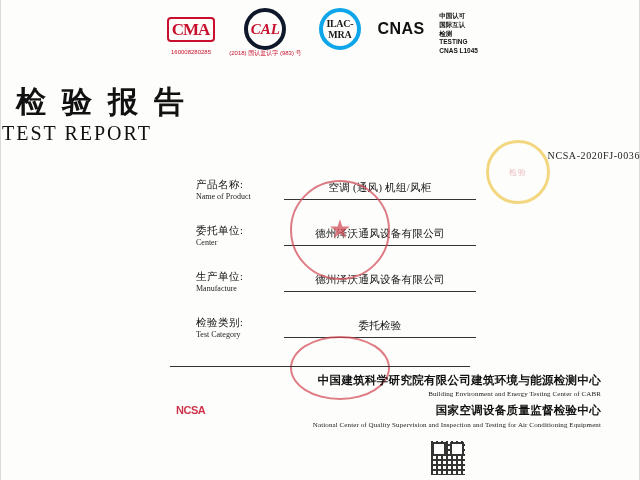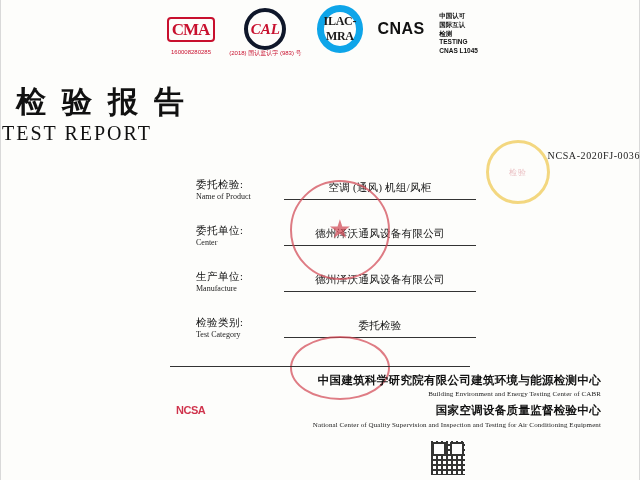--- a/index.html
+++ b/index.html
@@ -63,25 +63,25 @@
     font-weight: bold;
     font-size: 15px;
     display: flex;
     align-items: center;
     justify-content: center;
     font-style: italic;
   }
   .ilac-circle {
     width: 34px;
     height: 34px;
-    border: 7px solid #0ea5e9;
+    border: 4px solid #0ea5e9;
     border-radius: 50%;
     color: #1a1a1a;
     font-weight: bold;
-    font-size: 12px;
+    font-size: 10px;
     display: flex;
     align-items: center;
     justify-content: center;
     letter-spacing: -0.3px;
   }
   .cnas-text {
     font-family: "Liberation Sans", sans-serif;
     font-weight: bold;
     font-size: 16px;
     color: #111;
@@ -352,21 +352,21 @@
   </div>
 
   <div class="title-cn">检验报告</div>
   <div class="title-en">TEST REPORT</div>
   <div class="report-no">NCSA-2020FJ-0036</div>
 
   <div class="fields">
 
     <div class="field-row">
       <div class="field-label">
-        <div class="label-cn">委托检验:</div>
+        <div class="label-cn">产品名称:</div>
         <div class="label-en">Name of Product</div>
       </div>
       <div class="field-value">空调 (通风) 机组/风柜</div>
     </div>
 
     <div class="field-row">
       <div class="field-label">
         <div class="label-cn">委托单位:</div>
         <div class="label-en">Center</div>
       </div>

